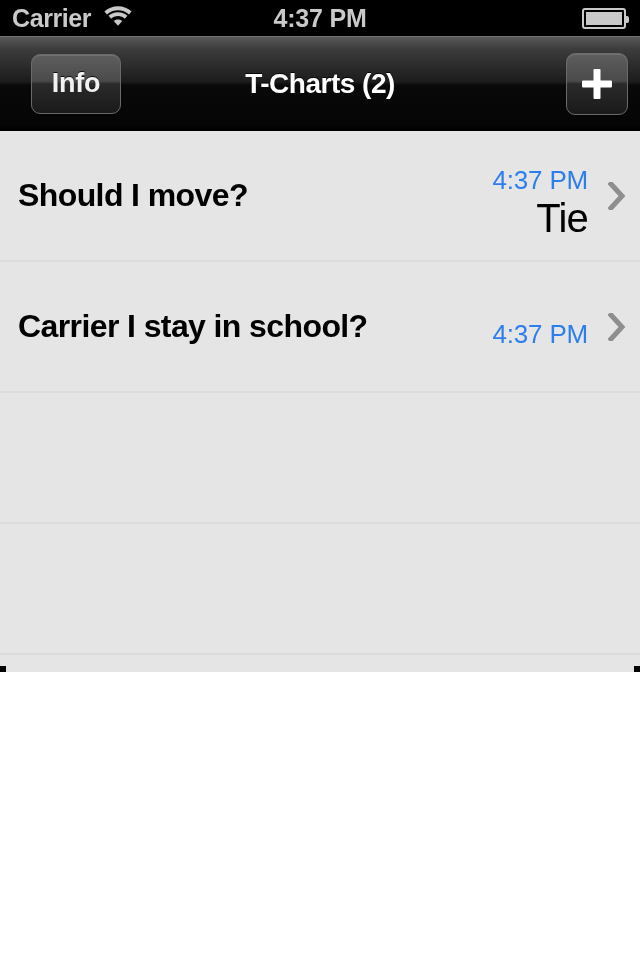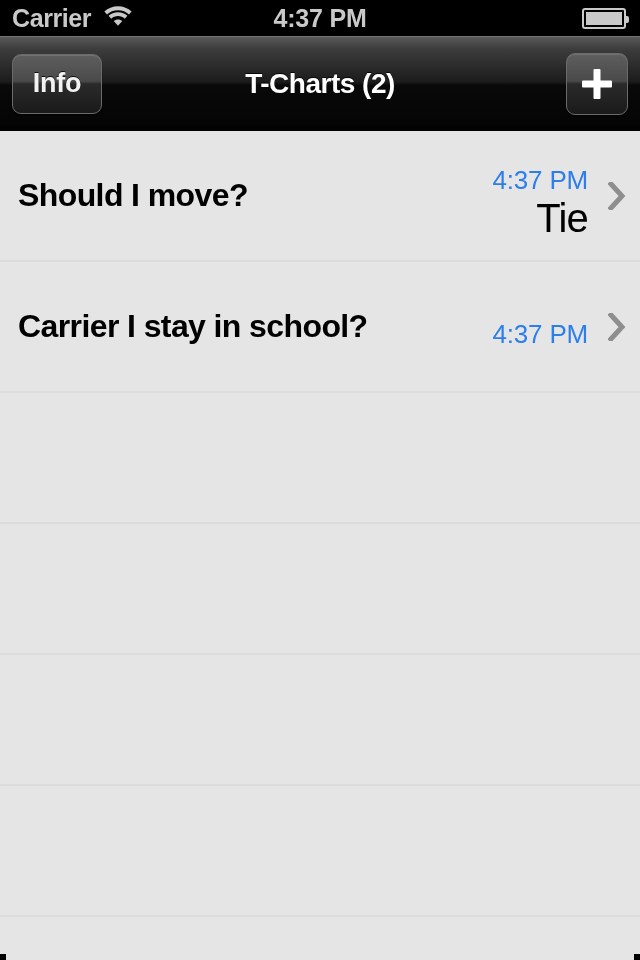--- a/index.html
+++ b/index.html
@@ -10,21 +10,21 @@
   body {
     width: 640px;
     height: 960px;
     overflow: hidden;
     font-family: "Liberation Sans", sans-serif;
     -webkit-font-smoothing: antialiased;
   }
   .screen {
     position: relative;
     width: 640px;
-    height: 960px;
+    height: 672px;
     background: #ffffff;
     overflow: hidden;
   }
 
   
   .status-bar {
     position: relative;
     height: 36px;
     background: #000000;
     display: flex;
@@ -124,20 +124,21 @@
         #4a4a4a 45%,
         #2a2a2a 50%,
         #1a1a1a 100%);
     border: 1px solid #6b6b6b;
     box-shadow: 0 1px 1px rgba(0,0,0,0.6), inset 0 1px 0 rgba(255,255,255,0.12);
     box-sizing: border-box;
     display: flex;
     align-items: center;
     justify-content: center;
     cursor: pointer;
+    margin-left: 19px;
   }
   .nav-btn-info {
     left: 12px;
     width: 90px;
     height: 60px;
   }
   .nav-btn-info .label {
     color: #f2f2f2;
     font-size: 27px;
     font-weight: bold;

